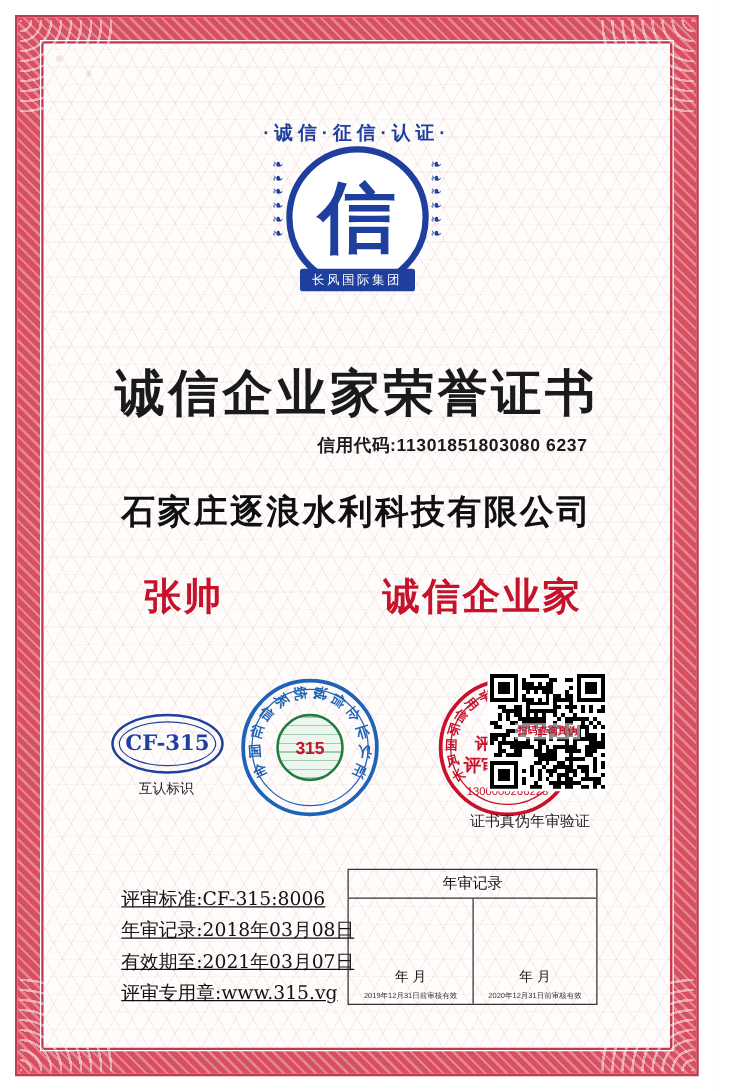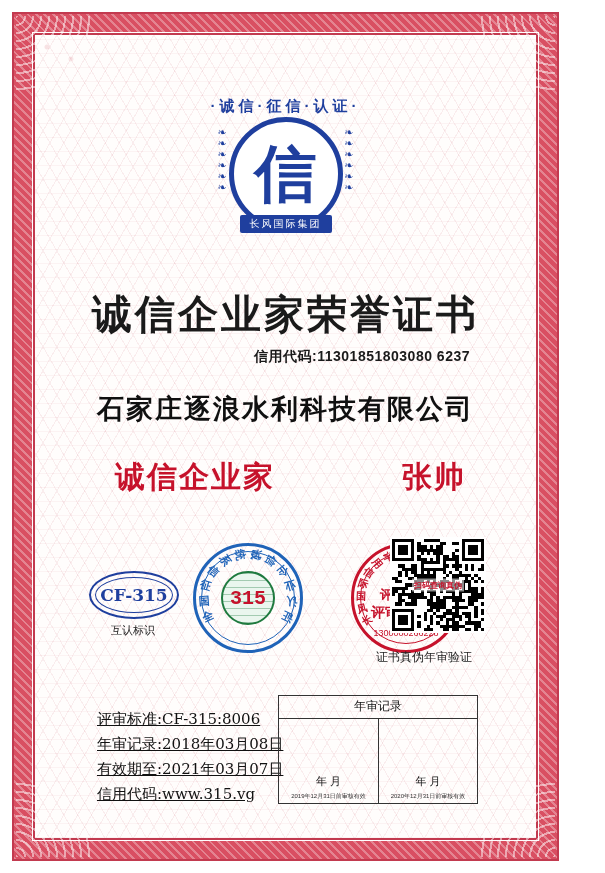--- a/index.html
+++ b/index.html
@@ -264,23 +264,23 @@
     top: 50%;
     transform: translate(-50%,-50%);
     width: 50px;
     height: 50px;
     border-radius: 50%;
     border: 2px solid #1f7a3f;
     background:
       repeating-linear-gradient(0deg, rgba(31,122,63,0.35) 0 1px, rgba(0,0,0,0) 1px 7px),
       #eaf6ee;
     color: #c6122b;
-    font-family: Liberation Mono, monospace;
-    font-weight: bold;
-    font-size: 20px;
+    font-family: Liberation Sans, sans-serif;
+    font-weight: bold;
+    font-size: 14px;
     display: flex;
     align-items: center;
     justify-content: center;
   }
   .ring-text {
     position: absolute;
     inset: 0;
     font-size: 11px;
     font-weight: bold;
   }
@@ -468,22 +468,22 @@
         <span class="emblem-char">信</span>
       </div>
       <div class="emblem-ribbon">长风国际集团</div>
     </div>
 
     <div class="cert-title">诚信企业家荣誉证书</div>
     <div class="credit-code">信用代码:11301851803080 6237</div>
     <div class="company-name">石家庄逐浪水利科技有限公司</div>
 
     <div class="honoree-row">
+      <span>张帅</span>
       <span>诚信企业家</span>
-      <span>张帅</span>
     </div>
 
     <div class="seals">
 
       <div class="seal-cf">
         <span>CF-315</span>
       </div>
       <div class="cap-cf">互认标识</div>
 
       <div class="seal-round blue seal-globe">
@@ -995,21 +995,21 @@
           </svg>
         <div class="qr-overlay">扫码查询真伪</div>
       </div>
       <div class="cap-qr">证书真伪年审验证</div>
     </div>
 
     <div class="info-list">
       <div>评审标准:CF-315:8006</div>
       <div>年审记录:2018年03月08日</div>
       <div>有效期至:2021年03月07日</div>
-      <div>信用代码:www.315.vg</div>
+      <div>评审专用章:www.315.vg</div>
     </div>
 
     <div class="annual-box">
       <div class="annual-title">年审记录</div>
       <div class="annual-cells">
         <div class="annual-cell">
           <div class="ym">年  月</div>
           <div class="note">2019年12月31日前审核有效</div>
         </div>
         <div class="annual-cell">

